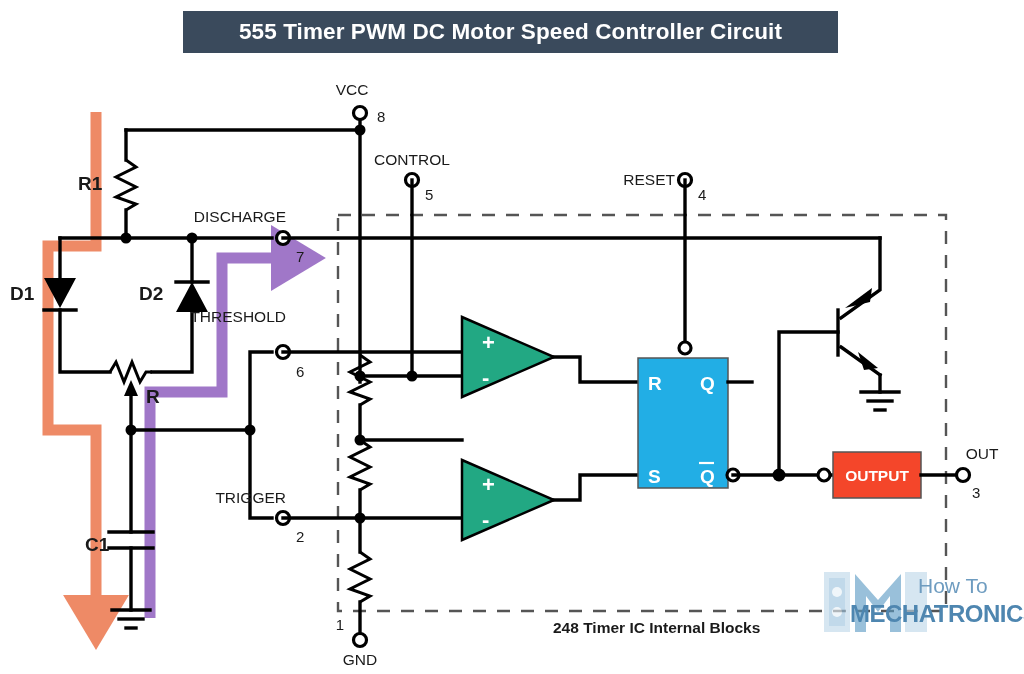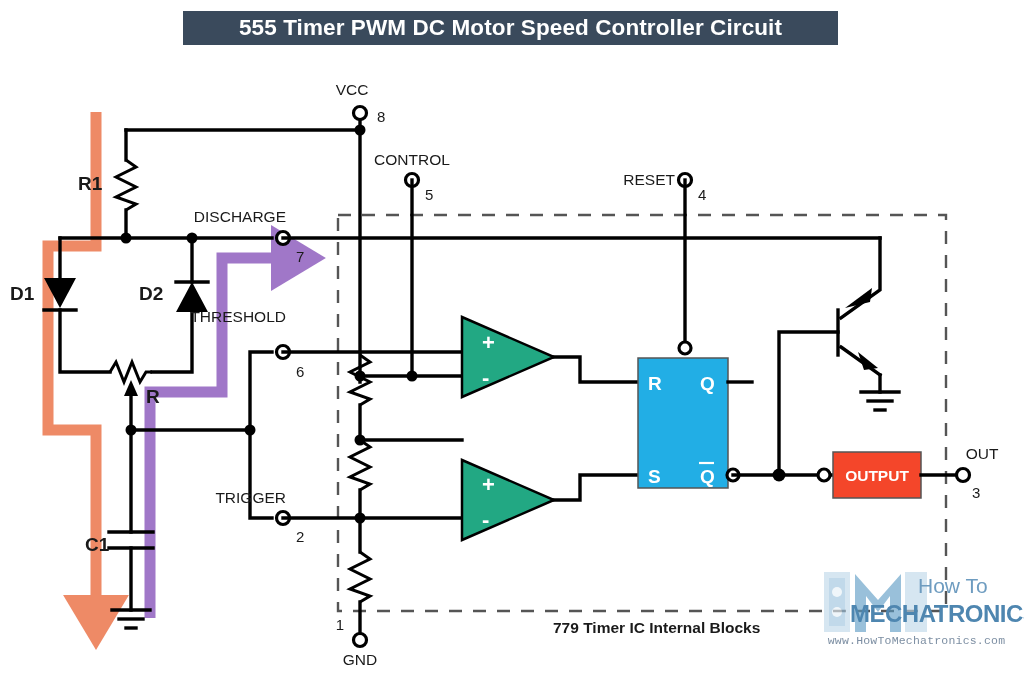--- a/index.html
+++ b/index.html
@@ -1,19 +1,19 @@
 <!DOCTYPE html>
 <html><head>
 <meta charset="utf-8">
 <style>
   html,body{margin:0;padding:0;background:#fff;}
   body{width:1024px;height:674px;overflow:hidden;
        font-family:"Liberation Sans",sans-serif;}
   #root{position:relative;width:1024px;height:674px;background:#ffffff;}
-  .title-bar{position:absolute;left:183px;top:11px;width:655px;height:34px;
+  .title-bar{position:absolute;left:183px;top:11px;width:655px;height:42px;
     background:#3a4a5c;display:flex;align-items:center;justify-content:center;}
   .title-bar span{color:#ffffff;font-size:22.5px;font-weight:bold;letter-spacing:.1px;}
   svg.circuit{position:absolute;left:0;top:0;width:1024px;height:674px;}
   .wire{stroke:#000;stroke-width:3.4;fill:none;stroke-linecap:square;}
   .wire-thin{stroke:#000;stroke-width:3;fill:none;}
   .dash{stroke:#555;stroke-width:2.4;fill:none;stroke-dasharray:13 11;}
   .term{fill:#fff;stroke:#000;stroke-width:3.2;}
   .junc{fill:#000;}
   .lbl{font-family:"Liberation Sans",sans-serif;font-size:15.5px;fill:#1a1a1a;}
   .lbl-pin{font-family:"Liberation Sans",sans-serif;font-size:15px;fill:#1a1a1a;}
@@ -220,23 +220,22 @@
     <rect x="824" y="572" width="26" height="60" fill="#bdd7ea"></rect>
     <rect x="829" y="578" width="16" height="48" fill="#9cc3de"></rect>
     <circle cx="837" cy="592" r="5" fill="#e8f2f8"></circle>
     <circle cx="837" cy="612" r="5" fill="#e8f2f8"></circle>
     <path d="M855,632 L855,574 L878,600 L901,574 L901,632 L890,632
              L890,596 L878,612 L866,596 L866,632 z" fill="#5b9bc4"></path>
     <rect x="905" y="572" width="22" height="60" fill="#bdd7ea"></rect>
   </g>
 </svg>
 
-<div class="caption">779 Timer IC Internal Blocks</div>
+<div class="caption">248 Timer IC Internal Blocks</div>
 
 <div class="wm">
   <div style="position:absolute;left:100px;top:6px;font-size:21px;font-weight:normal;
               color:#6e9cc0;font-family:'Liberation Sans',sans-serif;">How To</div>
   <div style="position:absolute;left:32px;top:32px;font-size:24px;font-weight:bold;
               color:#4e86b0;letter-spacing:-.5px;font-family:'Liberation Sans',sans-serif;">MECHATRONICS</div>
 </div>
-<div class="wm-txt">www.HowToMechatronics.com</div>
 
 </div>
 
 </body></html>

